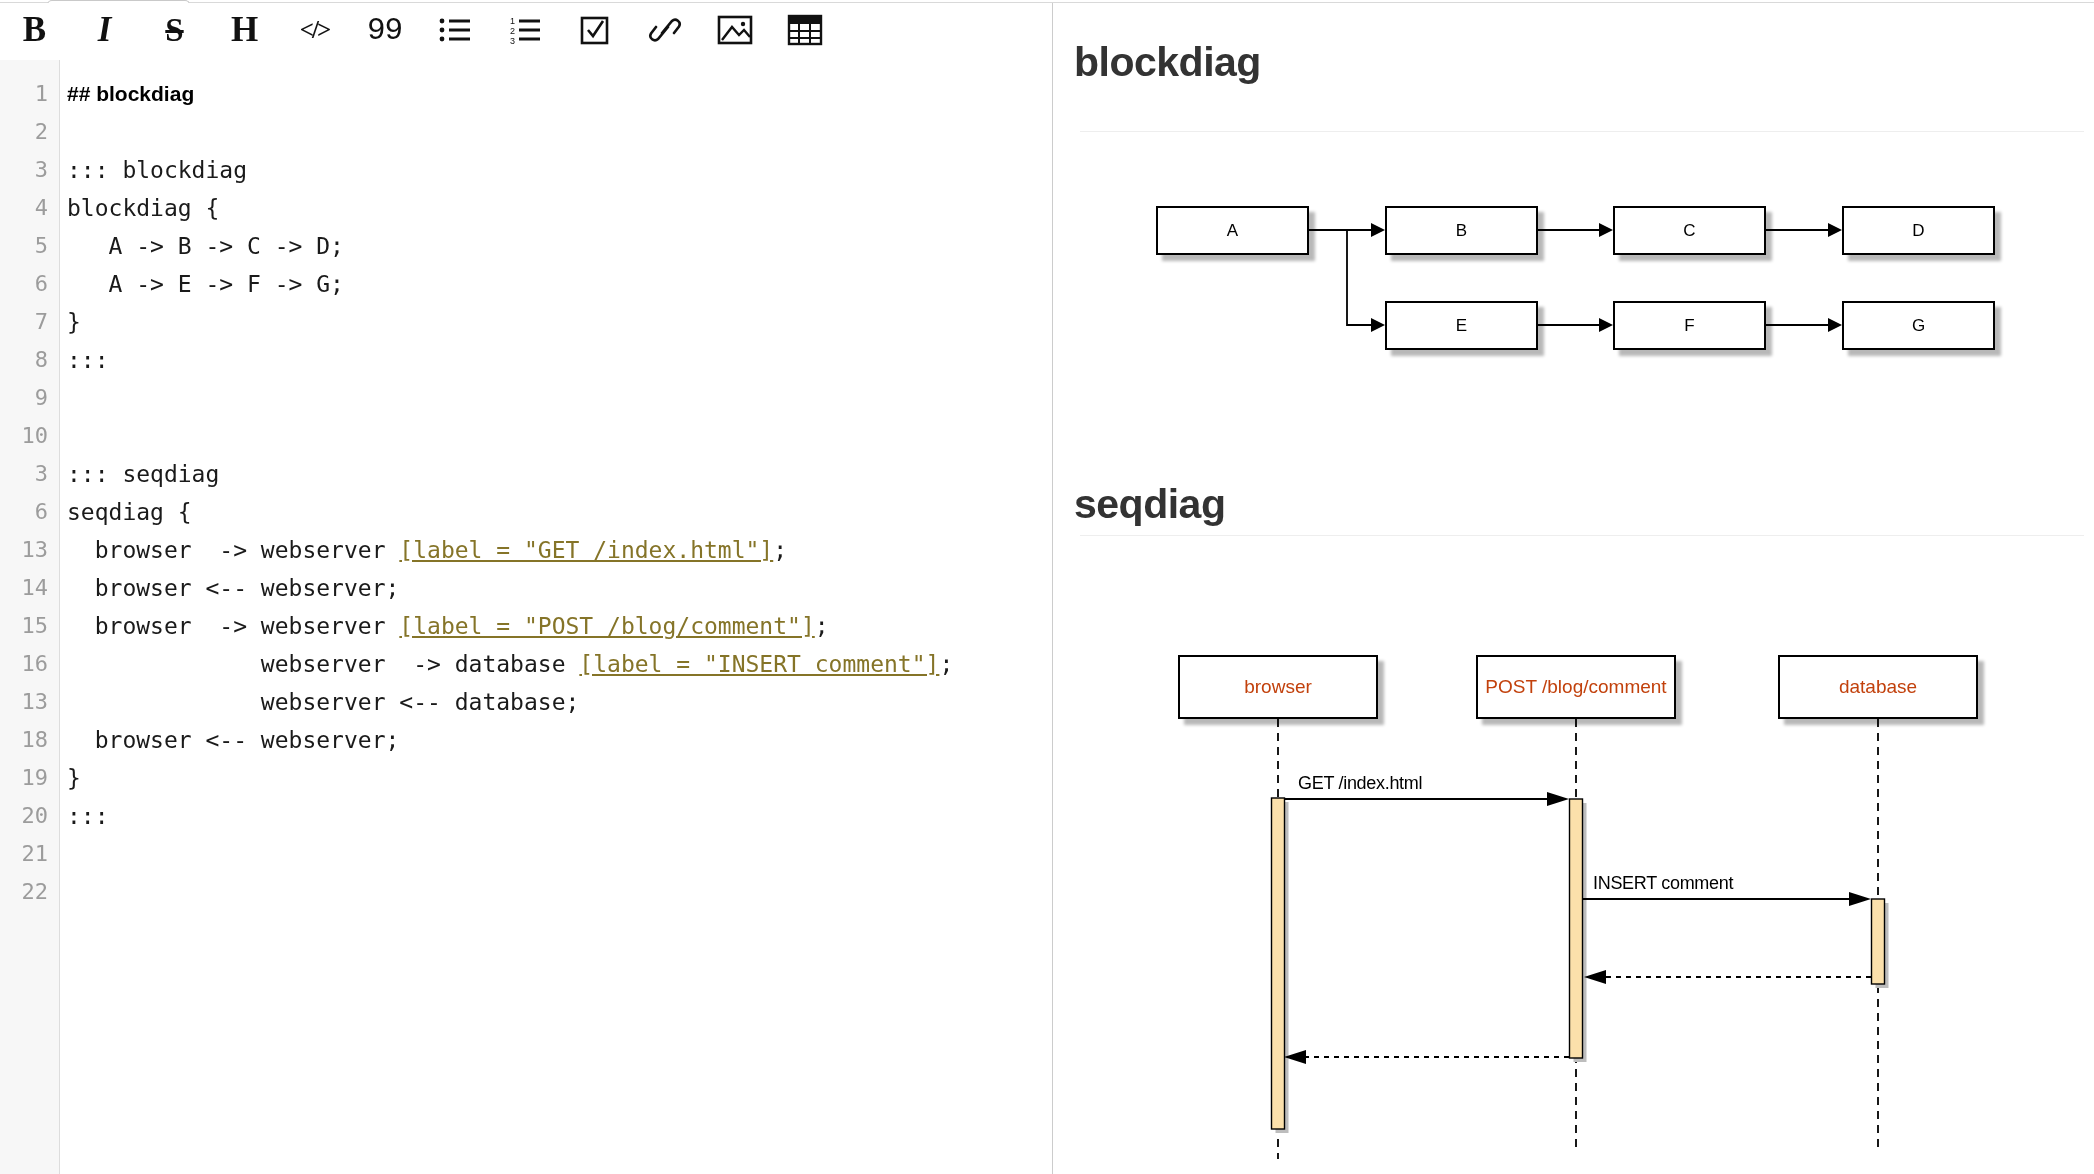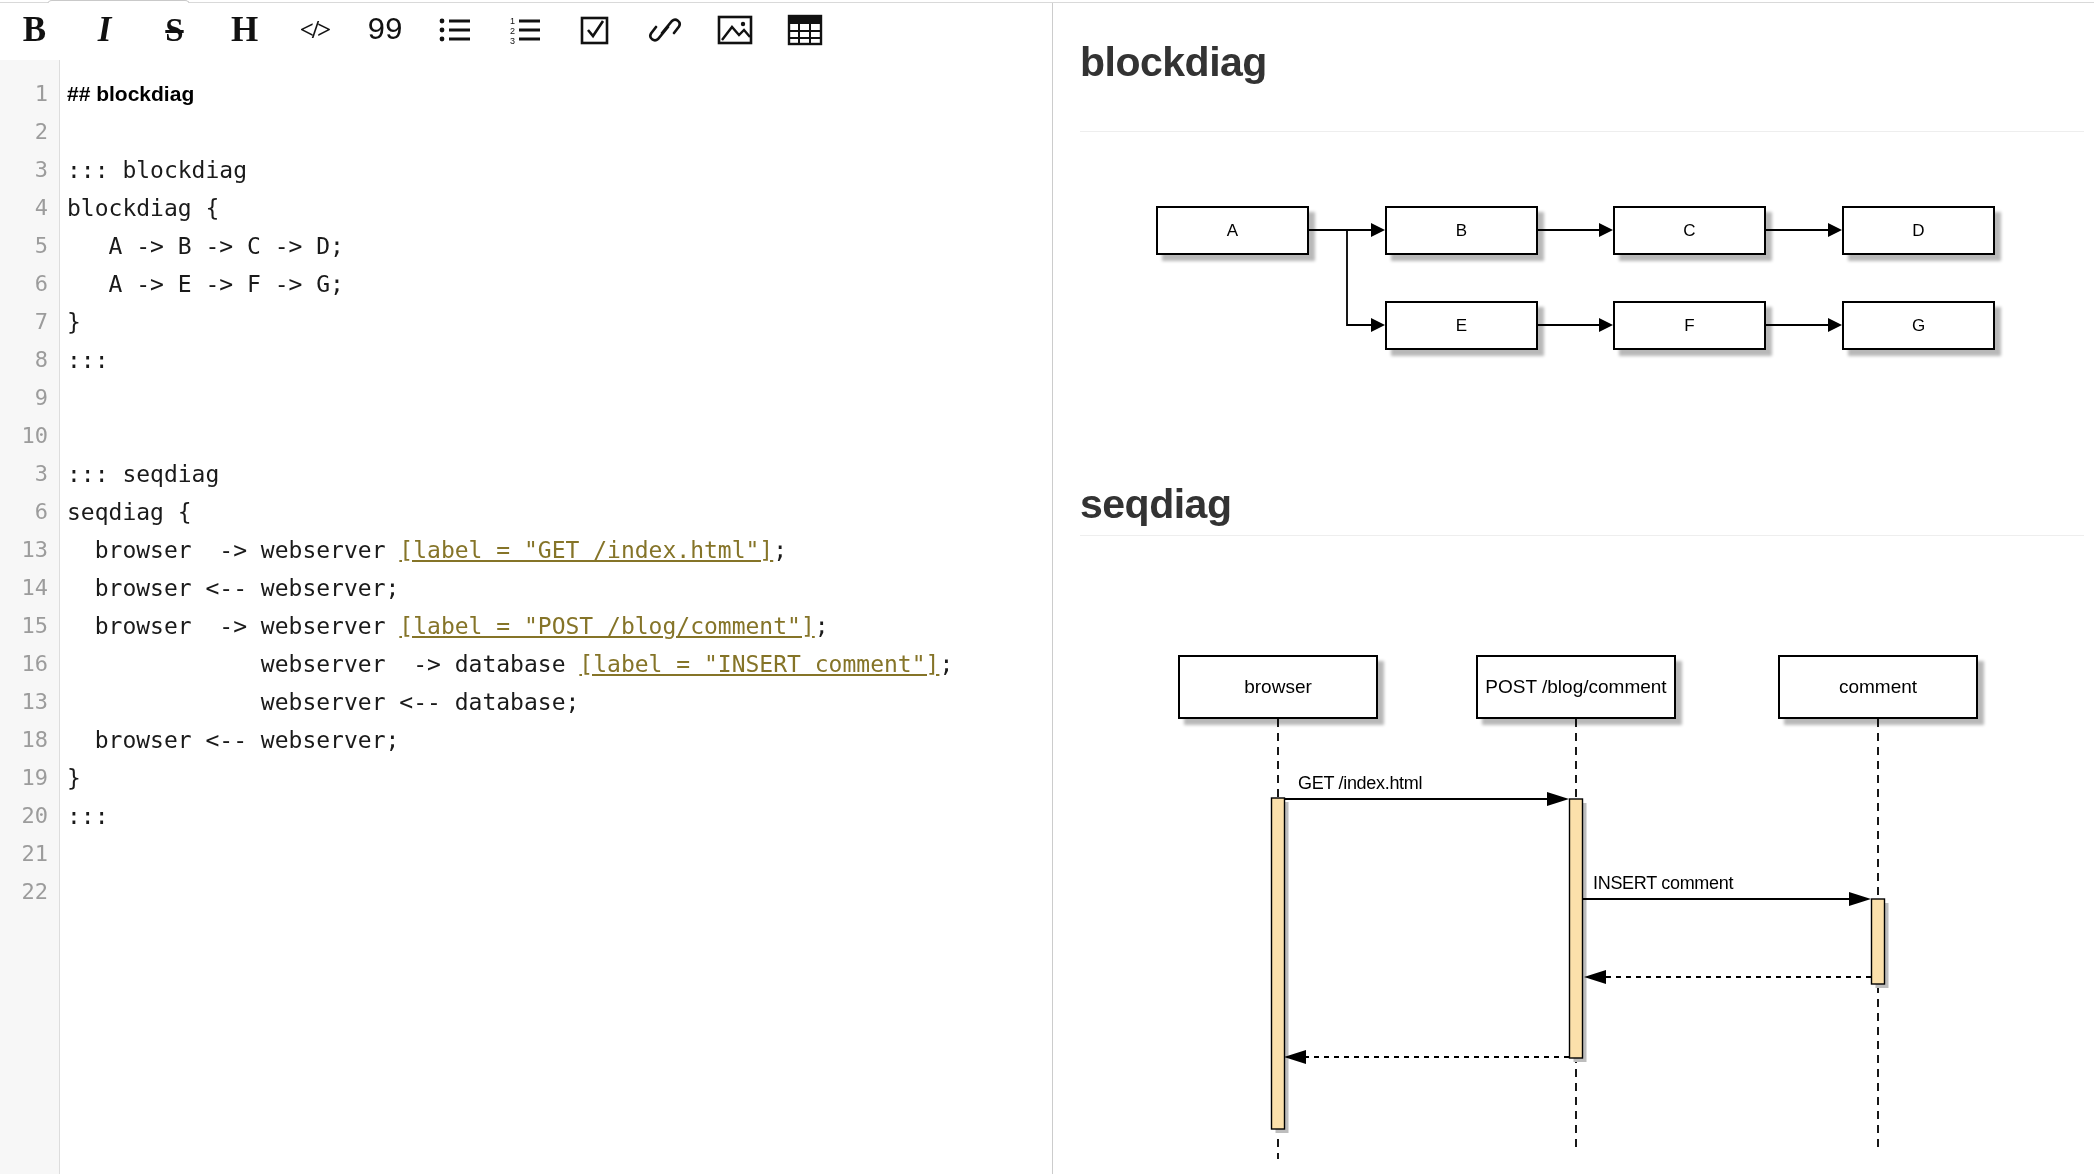--- a/index.html
+++ b/index.html
@@ -28,34 +28,34 @@
   .ln { height:38px; line-height:38px; text-align:right; padding-right:11px; color:#9c9c9c;
         font-family:"DejaVu Sans Mono",monospace; font-size:22px; }
   .code { flex:1; padding:15px 0 0 7px; font-family:"DejaVu Sans Mono",monospace;
           font-size:23px; color:#1a1a1a; cursor:text; }
   .cl { height:38px; line-height:38px; white-space:pre; }
   .cl.hdr { font-family:"Liberation Sans",sans-serif; font-weight:bold; font-size:21px; color:#000; }
   .cm-link { color:var(--link,#857428); text-decoration:underline; cursor:pointer; }
 
   
   .preview-pane { position:absolute; top:3px; left:1053px; width:1041px; height:1171px; background:#fff; }
-  .pv-h2 { position:absolute; left:27px; margin:0; font-size:41px; font-weight:bold; color:#333;
+  .pv-h2 { position:absolute; left:21px; margin:0; font-size:41px; font-weight:bold; color:#333;
            letter-spacing:-0.5px; font-family:"Liberation Sans",sans-serif; }
   .pv-rule { position:absolute; left:27px; right:10px; height:1px; background:var(--rule,#eee); }
 
   .bd-canvas  { position:absolute; top:140px; left:0; width:1041px; height:240px; }
   .sq-canvas  { position:absolute; top:600px; left:0; width:1041px; height:574px; }
   .bd-canvas svg, .sq-canvas svg { position:absolute; top:0; left:0; }
 
   .bnode { position:absolute; width:153px; height:49px; background:#fff; border:2px solid #000;
            box-sizing:border-box; box-shadow:6px 6px 3px rgba(0,0,0,0.28);
            display:flex; align-items:center; justify-content:center; font-size:17px; color:#000; }
   .actor { position:absolute; top:52px; width:200px; height:64px; background:#fff; border:2px solid #000;
            box-sizing:border-box; box-shadow:6px 6px 3px rgba(0,0,0,0.28);
-           display:flex; align-items:center; justify-content:center; font-size:19px; color:#000000; }
+           display:flex; align-items:center; justify-content:center; font-size:19px; color:#c2410c; }
   .msg { position:absolute; font-size:18px; color:#000; letter-spacing:-0.3px; white-space:nowrap; }
 </style>
 </head>
 <body>
 
 <div class="app">
   <div class="top-line"></div>
   <div class="top-tab"></div>
 
   <div class="editor-pane">
@@ -240,18 +240,18 @@
 
         <g fill="#000">
           <polygon points="494,189 516,196 494,203"></polygon>
           <polygon points="796,289 818,296 796,303"></polygon>
           <polygon points="553,367 531,374 553,381"></polygon>
           <polygon points="253,447 231,454 253,461"></polygon>
         </g>
       </svg>
       <div class="actor" style="left:125px;">browser</div>
       <div class="actor" style="left:423px;">POST /blog/comment</div>
-      <div class="actor" style="left:725px;">comment</div>
+      <div class="actor" style="left:725px;">database</div>
       <div class="msg" style="left:245px; top:170px;">GET /index.html</div>
       <div class="msg" style="left:540px; top:270px;">INSERT comment</div>
     </div>
   </div>
 </div>
 
 </body></html>

